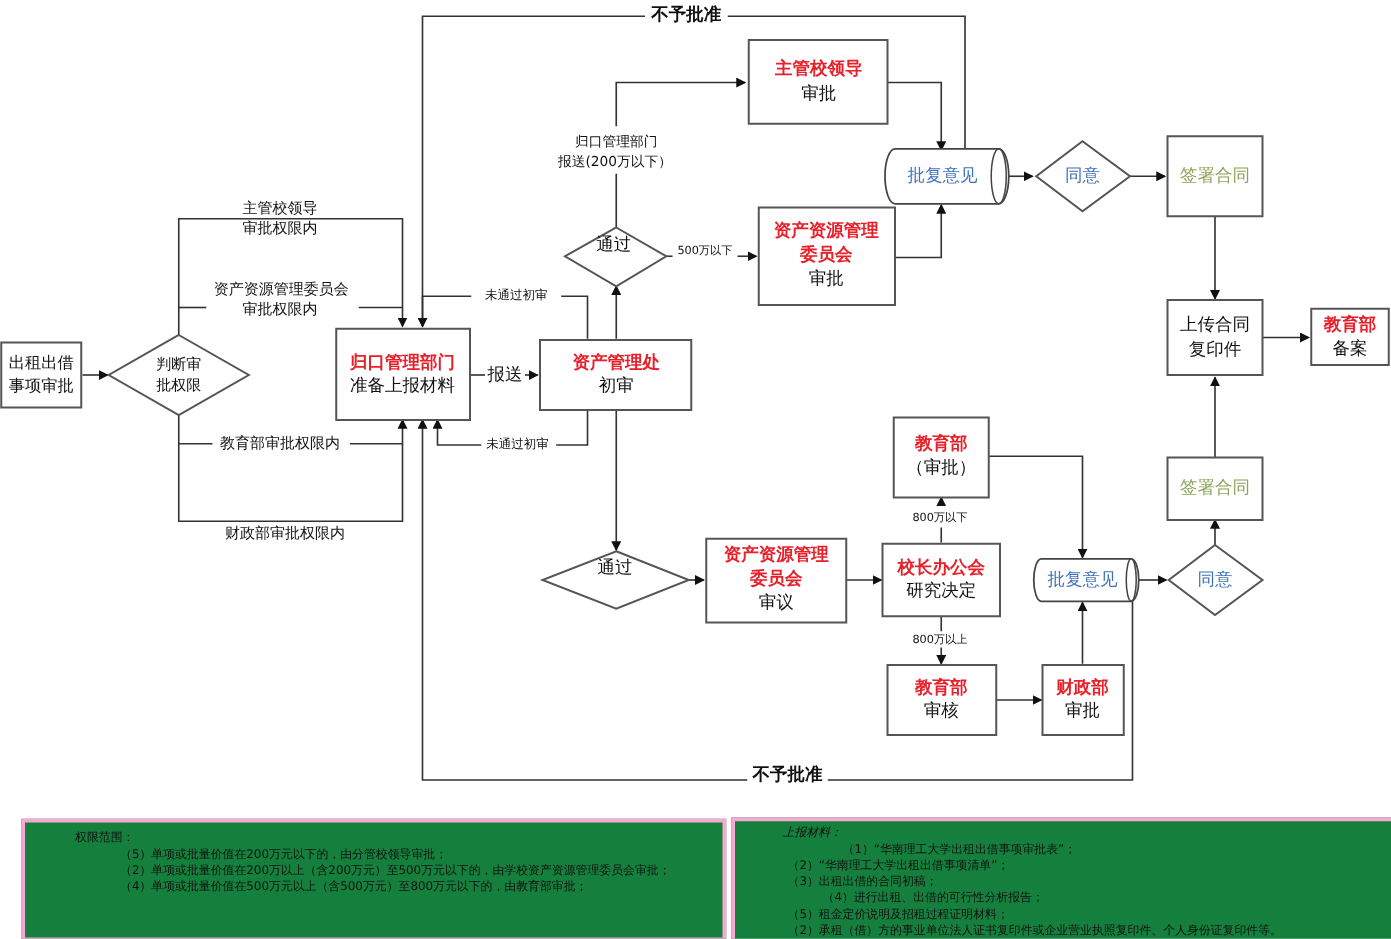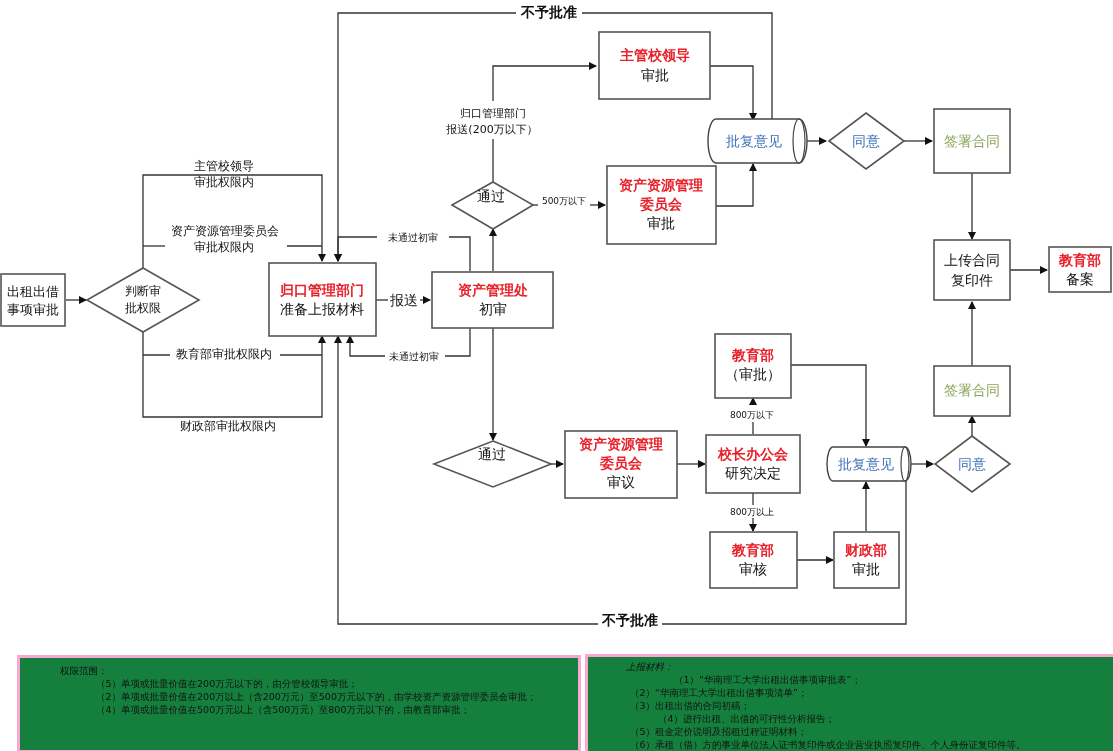--- a/index.html
+++ b/index.html
@@ -247,14 +247,14 @@
   <div style="position:absolute;left:76px;top:45px;">（4）单项或批量价值在500万元以上（含500万元）至800万元以下的，由教育部审批；</div>
 </div>
 
 <div class="note" style="left:585px;top:654px;width:525px;height:95px;">
   <div class="h" style="position:absolute;left:38px;top:3px;font-style:italic;">上报材料：</div>
   <div style="position:absolute;left:42px;top:16px;margin-left:44px;">（1）“华南理工大学出租出借事项审批表”；</div>
   <div style="position:absolute;left:42px;top:29px;">（2）“华南理工大学出租出借事项清单”；</div>
   <div style="position:absolute;left:42px;top:42px;">（3）出租出借的合同初稿；</div>
   <div style="position:absolute;left:42px;top:55px;margin-left:28px;">（4）进行出租、出借的可行性分析报告；</div>
   <div style="position:absolute;left:42px;top:68px;text-align:right;">（5）租金定价说明及招租过程证明材料；</div>
-  <div style="position:absolute;left:42px;top:81px;">（6）承租（借）方的事业单位法人证书复印件或企业营业执照复印件、个人身份证复印件等。</div>
+  <div style="position:absolute;left:42px;top:81px;">（2）承租（借）方的事业单位法人证书复印件或企业营业执照复印件、个人身份证复印件等。</div>
 </div>
 
 </body></html>

